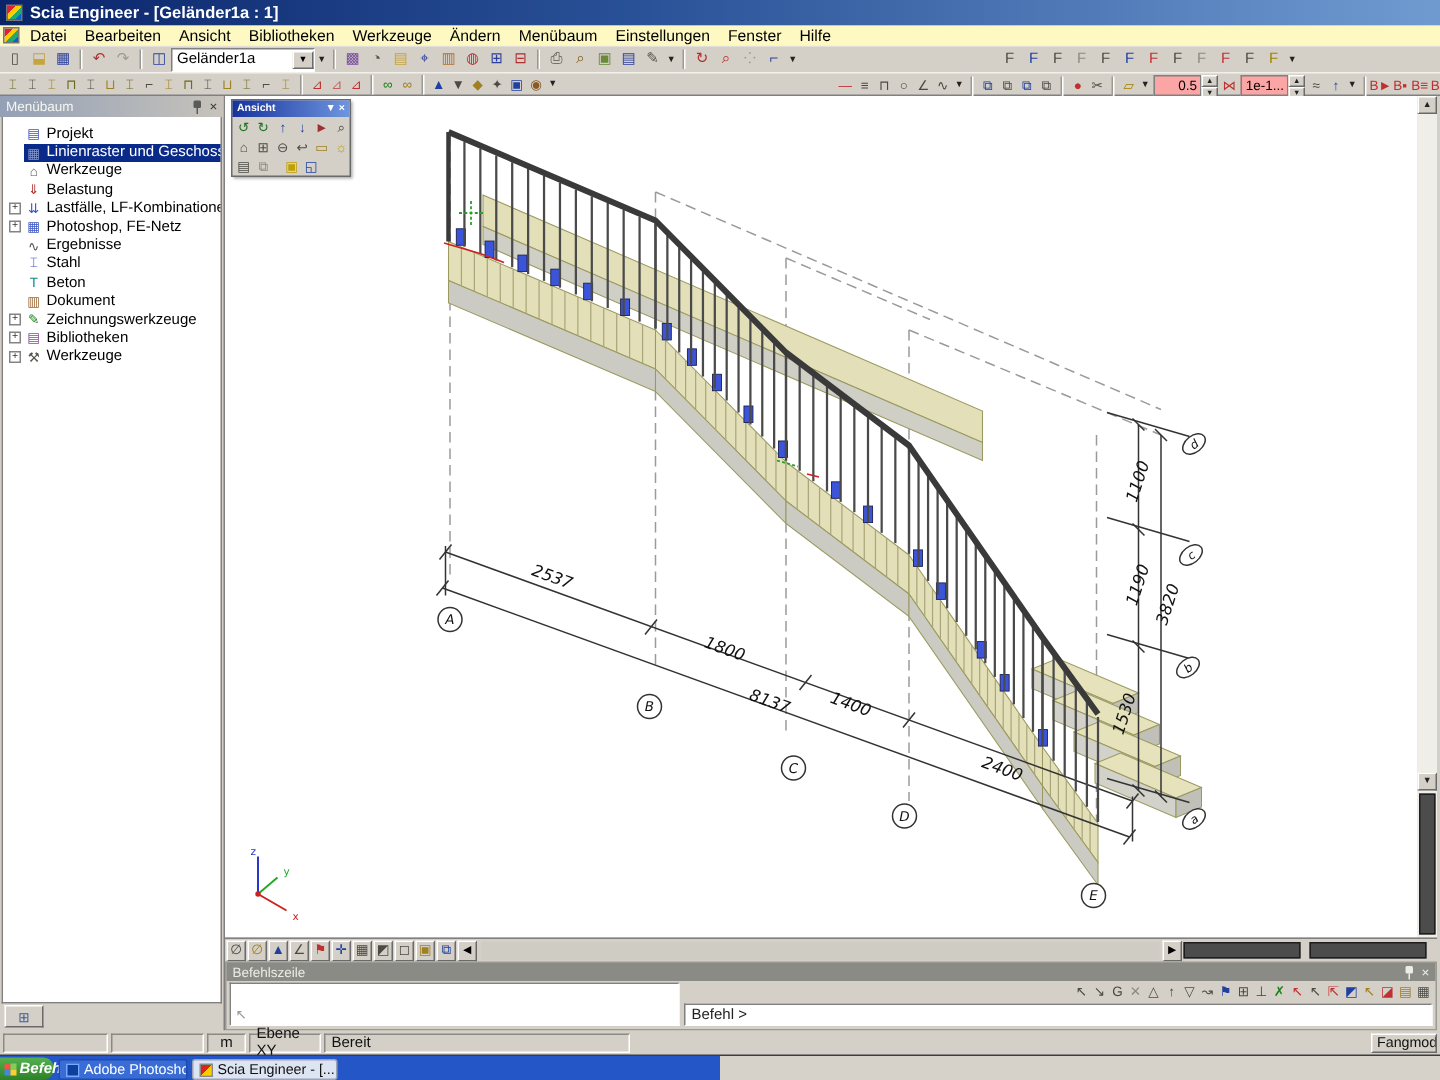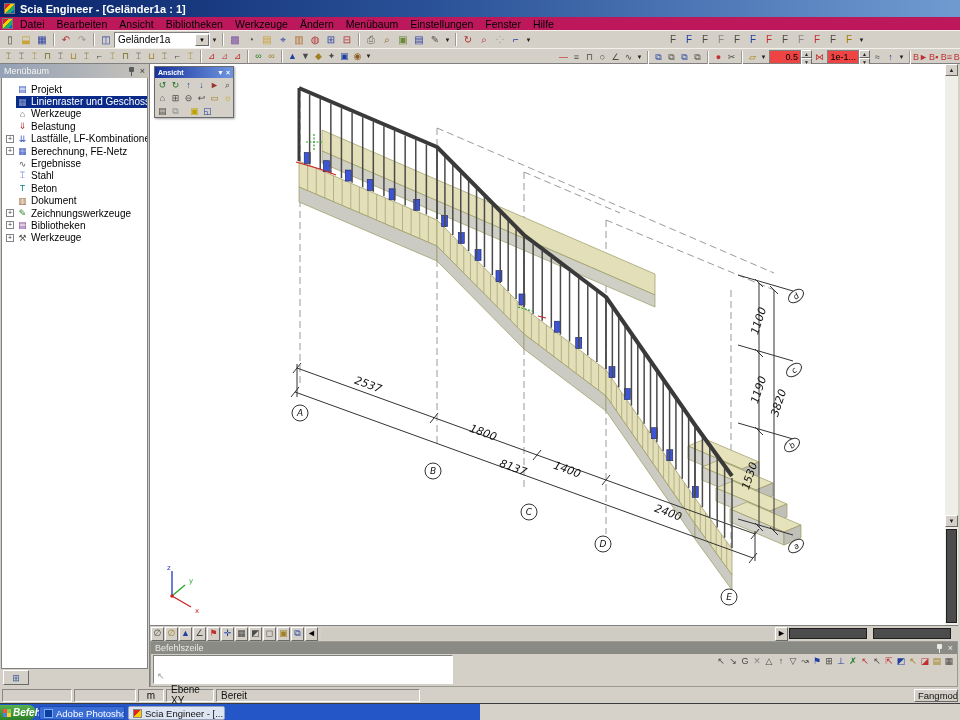--- a/index.html
+++ b/index.html
@@ -5,41 +5,41 @@
   *{box-sizing:border-box;margin:0;padding:0}
   html,body{background:#d4d0c8}
   .app{position:relative;width:960px;height:720px;overflow:hidden;background:#d4d0c8;
        font-family:"Liberation Sans",sans-serif;-webkit-font-smoothing:antialiased}
   
   .titlebar{position:absolute;left:0;top:0;width:960px;height:17px;
     background:linear-gradient(90deg,#0a246a 0%,#2a5298 45%,#6f9bd1 100%);
     color:#fff;font-size:11px;font-weight:bold;display:flex;align-items:center;gap:5px;padding:0 4px}
   .mini-icon{width:11px;height:11px;flex:none;border:1px solid #777;
     background:linear-gradient(135deg,#d23 0 30%,#fc0 30% 55%,#2a6 55% 78%,#06c 78%)}
-  .menubar{position:absolute;left:0;top:17px;width:960px;height:13px;background:#be185d;
+  .menubar{position:absolute;left:0;top:17px;width:960px;height:13px;background:#fef9c3;
     display:flex;align-items:center;font-size:10.5px;color:#000;padding-left:2px;gap:1px}
   .menu-item{padding:0 6px;line-height:12px}
   
   .tb{position:absolute;background:#d4d0c8;display:flex;align-items:center;padding:0 2px;
     border-top:1px solid #f2f0ea}
   .tb1{left:0;top:30px;width:960px;height:18px}
   .tb2{left:0;top:48px;width:960px;height:16px;border-bottom:1px solid #808080}
   .tbtn{width:16px;height:15px;display:inline-flex;align-items:center;justify-content:center;
     font-size:10px;line-height:1;flex:none}
   .tb2 .tbtn{width:13px;height:14px;font-size:9px}
   .tsep{width:2px;height:13px;border-left:1px solid #9a9a92;border-right:1px solid #fff;margin:0 3px;flex:none}
   .dd{width:9px;height:14px;display:inline-flex;align-items:center;justify-content:center;
     font-size:6px;color:#222;flex:none}
   .combo{display:flex;align-items:center;height:16px;width:96px;background:#fff;
     border:1px solid;border-color:#808080 #fff #fff #808080;font-size:10px;padding-left:3px;flex:none}
   .combo-arrow{margin-left:auto;width:14px;height:12px;background:#d4d0c8;
     border:1px solid;border-color:#fff #6a6a6a #6a6a6a #fff;display:flex;align-items:center;justify-content:center;font-size:6px}
   .abs{position:absolute;top:1px;display:flex;align-items:center}
   .spin{display:flex;height:14px;flex:none;margin:0 1px}
-  .spin .val{width:32px;background:#ef4444;border:1px solid #808080;font-size:9px;
+  .spin .val{width:32px;background:#fca5a5;border:1px solid #808080;font-size:9px;
     display:flex;align-items:center;justify-content:flex-end;padding:0 2px}
   .spin .ud{display:flex;flex-direction:column;width:11px;height:14px}
   .spin .ud span{flex:1;font-size:5px;line-height:6px;text-align:center;background:#d4d0c8;
     border:1px solid;border-color:#fff #6a6a6a #6a6a6a #fff;color:#222}
   
   .menubaum{position:absolute;left:0;top:64px;width:150px;height:623px;background:#d4d0c8;
     border-right:1px solid #808080;display:flex;flex-direction:column}
   .pnl-hdr{height:14px;background:linear-gradient(90deg,#93a0b6,#c7c3bb);color:#f6f6f0;
     font-size:9px;display:flex;align-items:center;gap:4px;padding:0 4px;flex:none}
   .pnl-hdr .sp{flex:1}
@@ -351,21 +351,21 @@
           <span class="expand">+</span>
           <span class="rowc">
             <span class="ticon" style="color: rgb(58, 85, 192);">⇊</span>
             <span class="tlabel">Lastfälle, LF-Kombinationen</span>
           </span>
         </div>
         <div class="tree-row">
           <span class="expand">+</span>
           <span class="rowc">
             <span class="ticon" style="color: rgb(58, 85, 192);">▦</span>
-            <span class="tlabel">Berechnung, FE-Netz</span>
+            <span class="tlabel">Photoshop, FE-Netz</span>
           </span>
         </div>
         <div class="tree-row">
           <span class="expand hidden"></span>
           <span class="rowc">
             <span class="ticon" style="color: rgb(85, 85, 79);">∿</span>
             <span class="tlabel">Ergebnisse</span>
           </span>
         </div>
         <div class="tree-row">
@@ -753,20 +753,21 @@
           <span class="tbtn" style="color: rgb(32, 128, 32);">✗</span>
           <span class="tbtn" style="color: rgb(192, 48, 48);">↖</span>
           <span class="tbtn" style="color: rgb(74, 74, 70);">↖</span>
           <span class="tbtn" style="color: rgb(192, 48, 48);">⇱</span>
           <span class="tbtn" style="color: rgb(32, 64, 160);">◩</span>
           <span class="tbtn" style="color: rgb(160, 128, 32);">↖</span>
           <span class="tbtn" style="color: rgb(192, 48, 48);">◪</span>
           <span class="tbtn" style="color: rgb(160, 128, 32);">▤</span>
           <span class="tbtn" style="color: rgb(74, 74, 70);">▦</span>
         </div>
+      <div class="cmd-input">Befehl &gt;</div>
     </div>
   </div>
 
   <div class="statusbar">
     <span class="scell" style="width:70px"></span>
     <span class="scell" style="width:62px"></span>
     <span class="scell" style="width:26px;justify-content:center">m</span>
     <span class="scell" style="width:48px">Ebene XY</span>
     <span class="scell" style="width:204px">Bereit</span>
     <span class="flexsp"></span>

